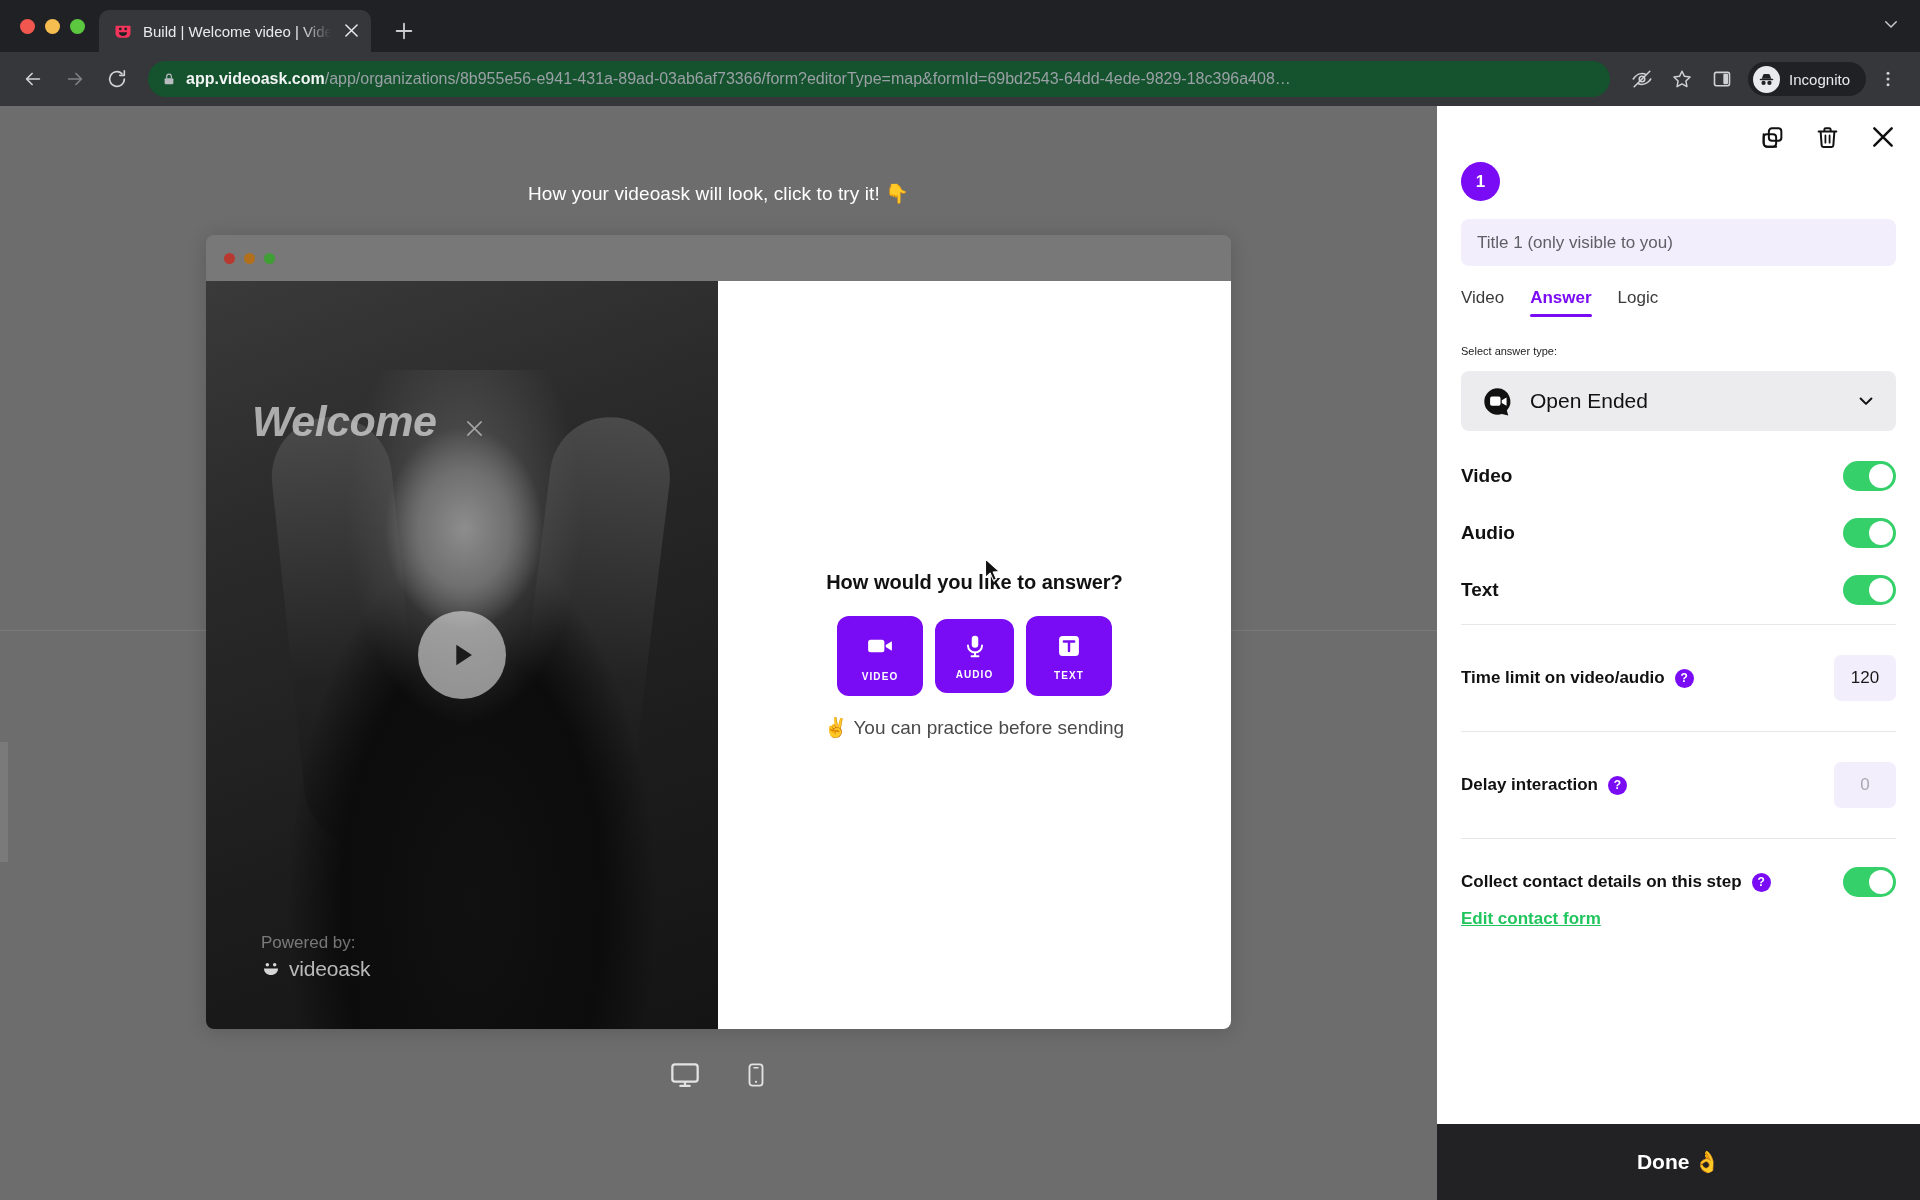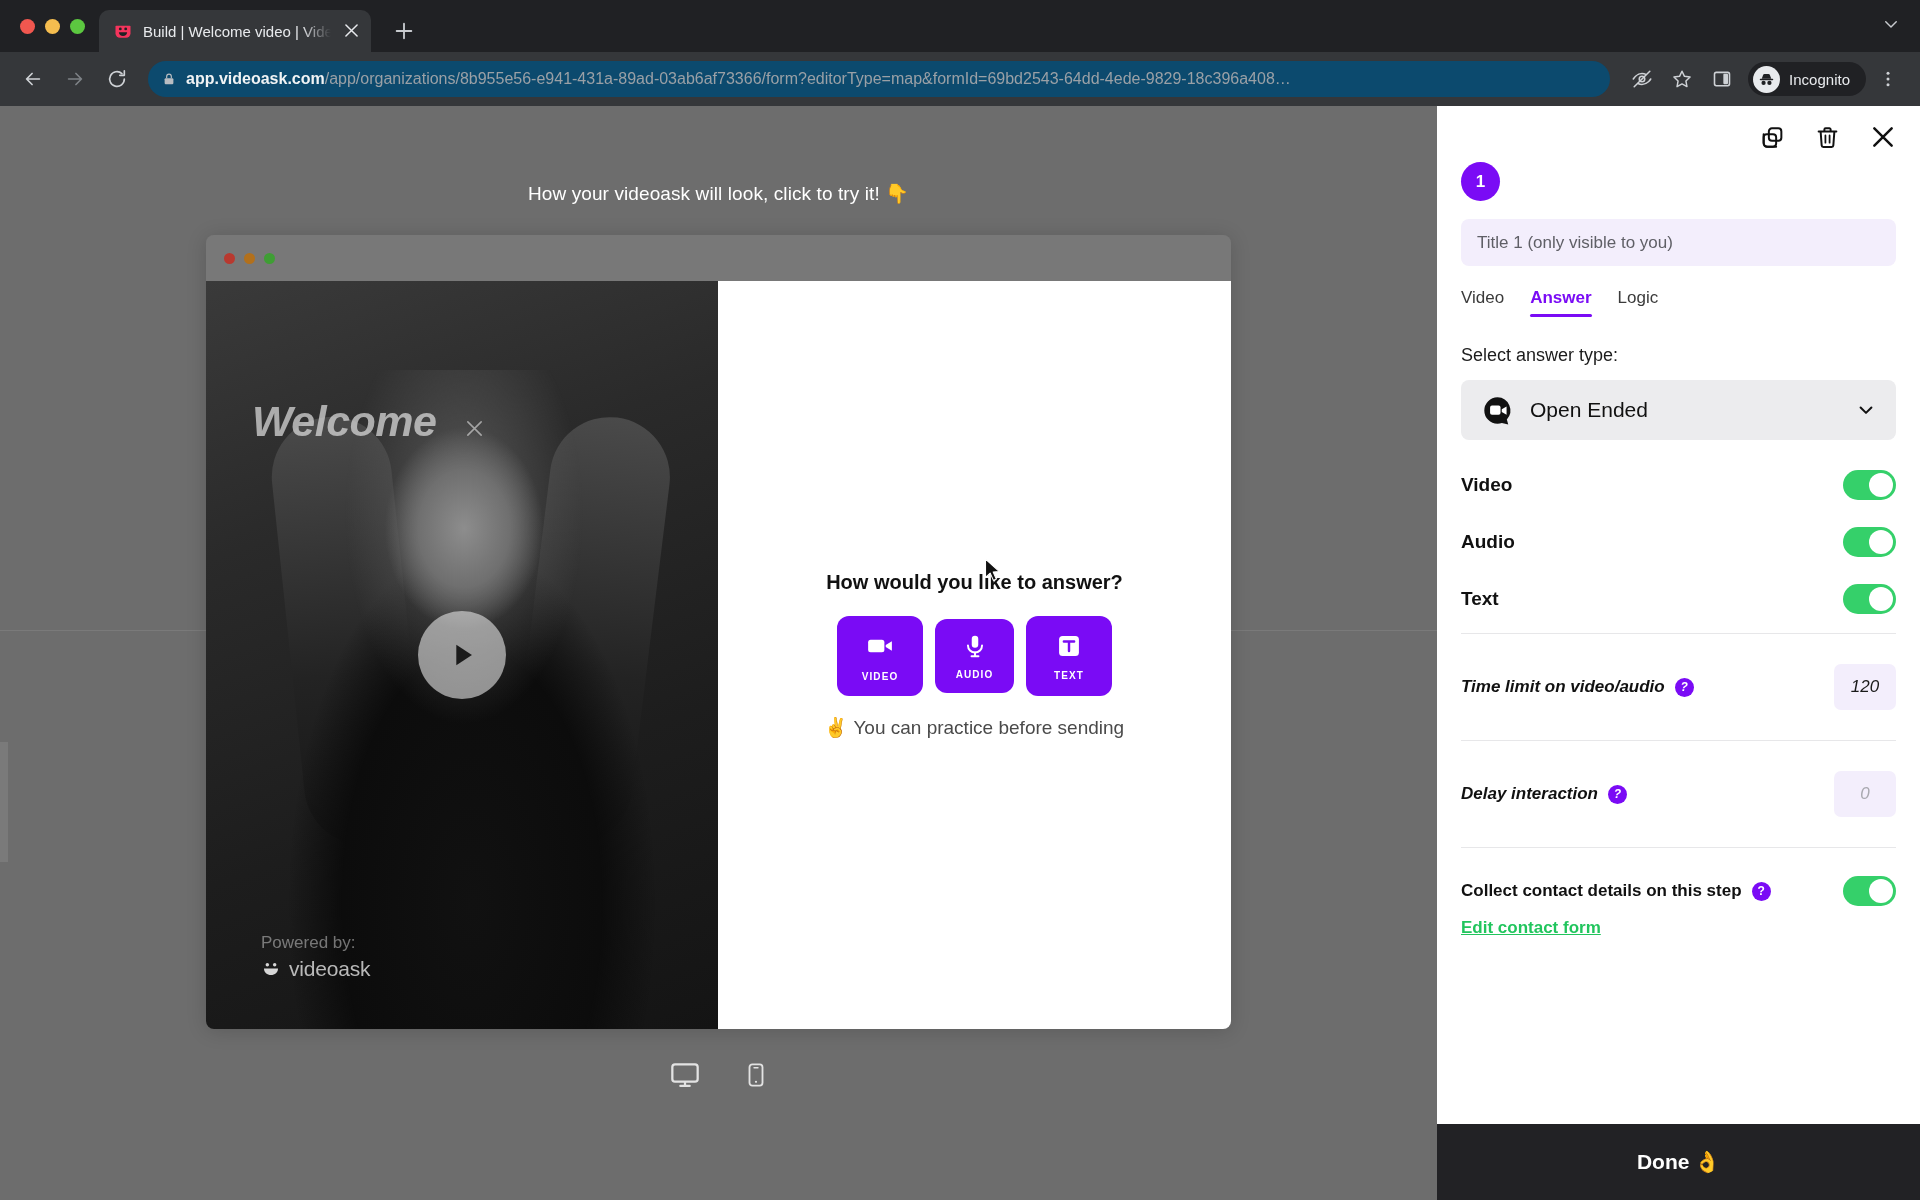--- a/index.html
+++ b/index.html
@@ -42,21 +42,21 @@
   .tabstrip-right { margin-left:auto; display:flex; align-items:center; padding-right: 20px; height:52px; }
   .chev-down { color:#c8cbcf; font-size: 18px; }
 
   .toolbar {
     height: 54px; background:#35373a; display: flex; align-items: center;
     gap: 4px; padding: 0 14px;
   }
   .navbtn { width: 38px; height: 38px; display:flex; align-items:center; justify-content:center; color:#cfd2d6; }
   .navbtn.dim { color:#8b8e92; }
   .omnibox {
-    flex: 1; height: 36px; background:#0c4a6e; border-radius: 18px;
+    flex: 1; height: 36px; background:#14532d; border-radius: 18px;
     display: flex; align-items: center; padding: 0 14px; gap: 10px;
     margin-left: 8px; margin-right: 10px; overflow:hidden;
   }
   .omni-url { font-size: 16px; white-space: nowrap; overflow: hidden; }
   .omni-url .host { color:#f1f3f4; font-weight: bold; }
   .omni-url .path { color:#9aa0a6; }
   .tb-icon { width: 36px; height: 36px; display:flex; align-items:center; justify-content:center; color:#cfd2d6; flex:none; }
   .incognito-pill {
     display:flex; align-items:center; gap: 9px; height: 34px; background:#202124;
     border-radius: 17px; padding: 0 16px 0 5px; margin-left: 4px; flex:none;
@@ -158,39 +158,39 @@
   .title-input {
     margin-top: 18px; height: 47px; background:#f3eefc; border-radius: 8px;
     display:flex; align-items:center; padding: 0 16px; color:#5f5f66; font-size: 17px;
   }
   .tabs { display:flex; gap: 26px; margin-top: 22px; border-bottom: none; }
   .tab-item { font-size: 17px; color:#3b3b3b; padding-bottom: 9px; position:relative; }
   .tab-item.active { color:#7a0bf5; font-weight: bold; }
   .tab-item.active::after {
     content:''; position:absolute; left:0; right:0; bottom:0; height: 3px; background:#7a0bf5; border-radius:2px;
   }
-  .section-label { margin-top: 28px; font-size: 18px; color:#1c1c1c; }
+  .section-label { margin-top: 28px; font-size: 11px; color:#1c1c1c; }
   .select-box {
     margin-top: 14px; height: 60px; background:#ececee; border-radius: 8px;
     display:flex; align-items:center; padding: 0 20px; gap: 16px;
   }
   .select-text { font-size: 21px; color:#111; font-weight: 500; flex: 1; }
 
   .toggle-row {
     display:flex; align-items:center; justify-content:space-between;
     padding: 14px 0 13px 0;
   }
   .toggle-row.first { margin-top: 16px; }
   .toggle-label { font-size: 19px; font-weight:bold; color:#111; display:flex; align-items:center; gap: 10px; }
   .switch { width: 53px; height: 30px; border-radius: 15px; background:#35d06a; position: relative; flex:none; }
   .switch .knob { position:absolute; top: 3px; right: 3px; width: 24px; height: 24px; border-radius:50%; background:#fff; }
 
   .hr { height:1px; background:#e7e7e9; margin: 6px 0; }
 
-  .field-row { display:flex; align-items:center; justify-content: space-between; padding: 24px 0; font-style: italic; }
+  .field-row { display:flex; align-items:center; justify-content: space-between; padding: 24px 0; }
   .field-label { font-size: 17px; font-weight:bold; color:#111; display:flex; align-items:center; gap: 10px; }
   .qmark {
     width: 19px; height: 19px; border-radius: 50%; background:#7a0bf5; color:#fff;
     font-size: 12px; font-weight:bold; display:inline-flex; align-items:center; justify-content:center; flex:none;
   }
   .num-input {
     width: 62px; height: 46px; background:#f3eefc; border-radius: 7px;
     display:flex; align-items:center; justify-content:center; font-size: 17px; color:#1a1a1a;
   }
   .num-input.placeholder { color:#a9a9b0; }

